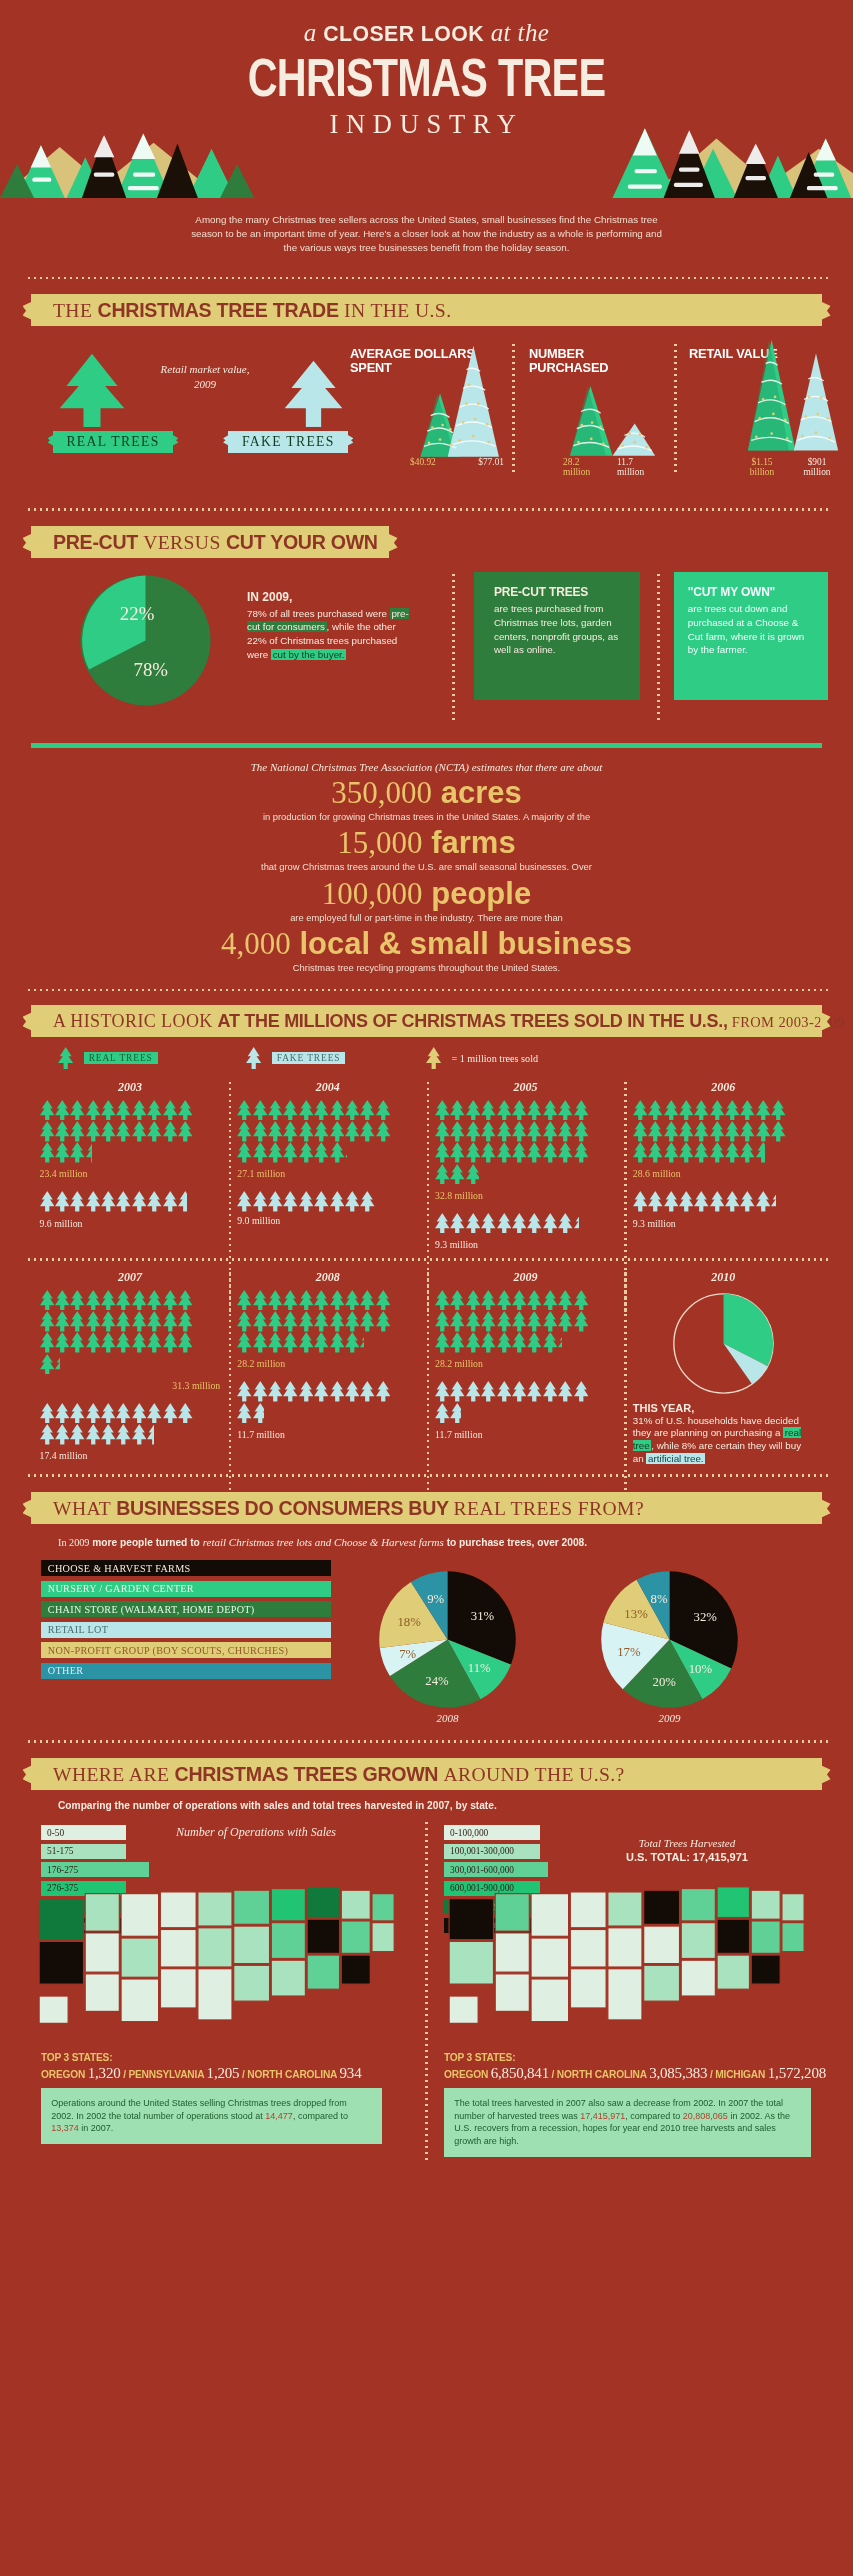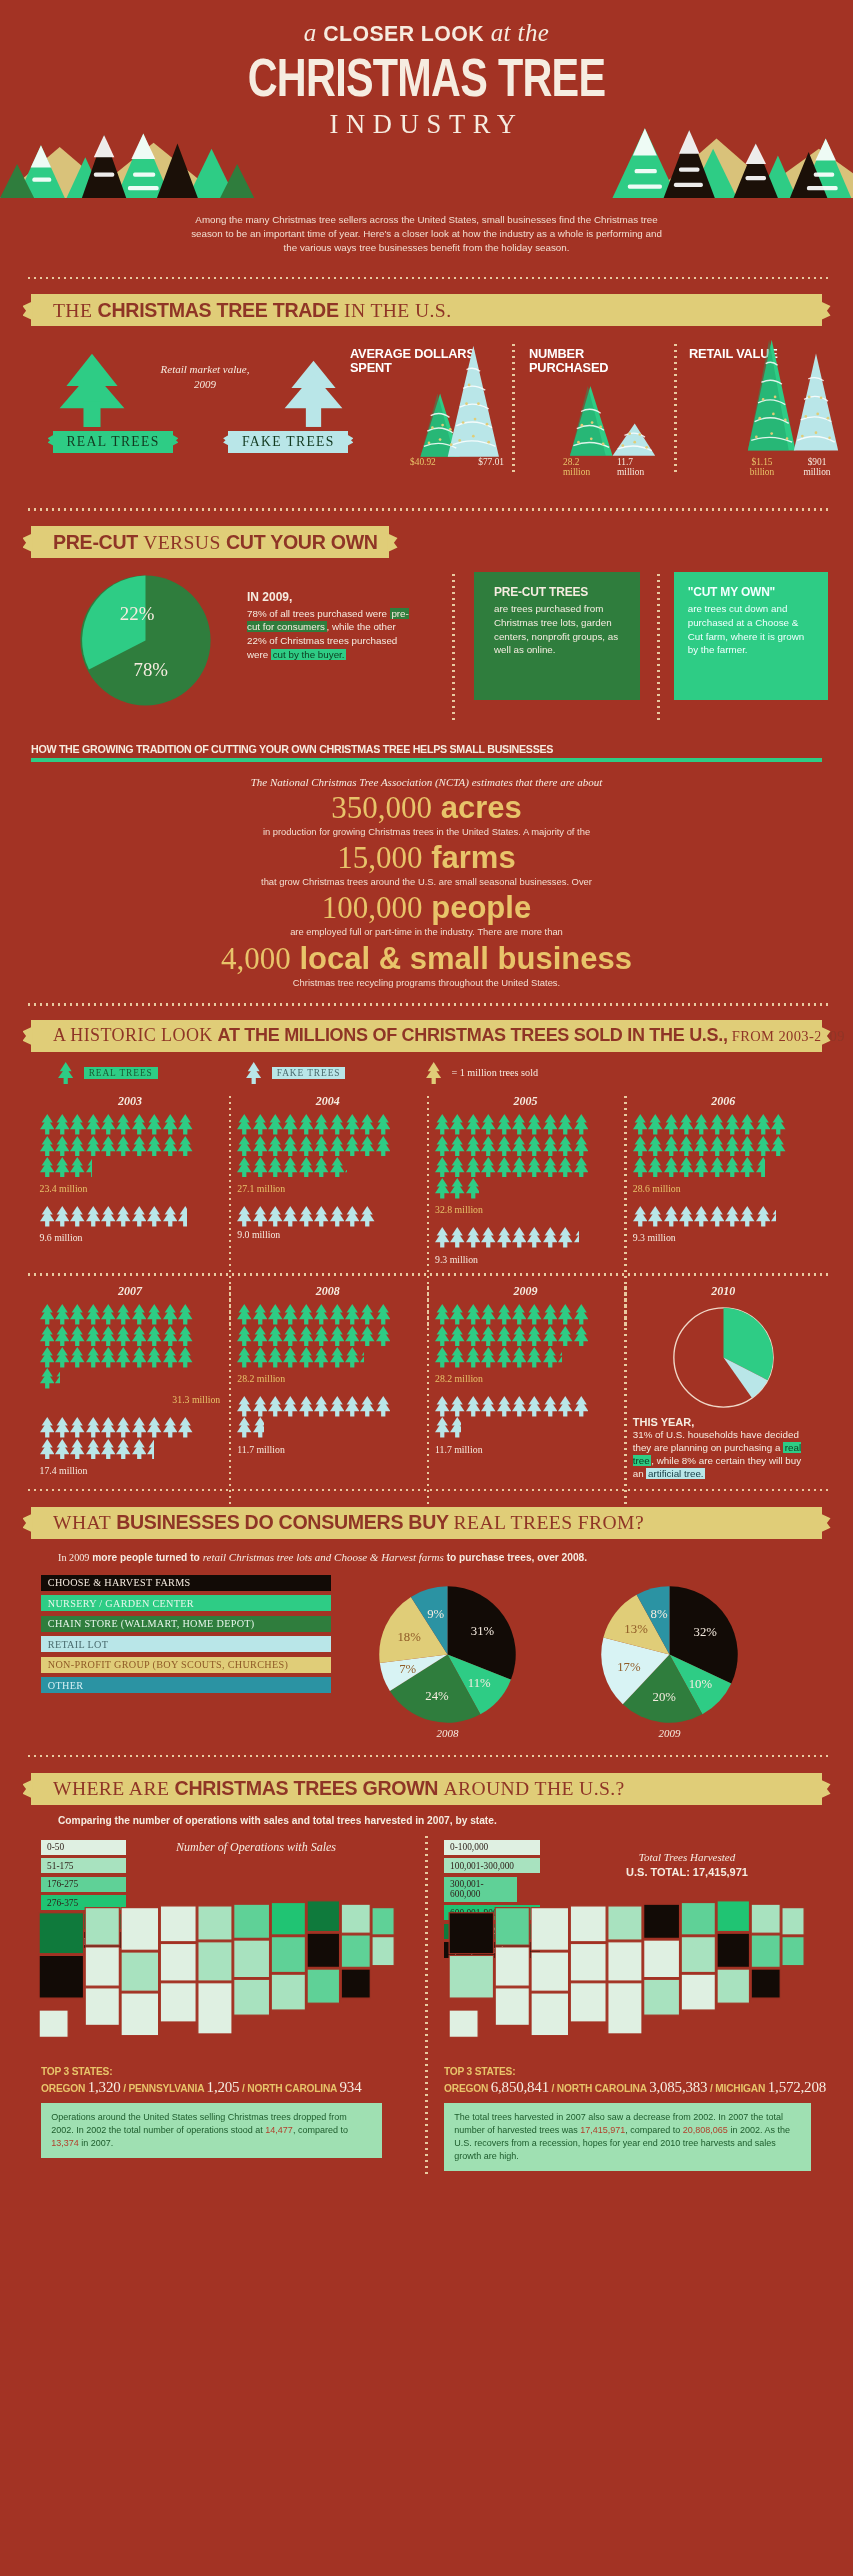--- a/index.html
+++ b/index.html
@@ -383,21 +383,20 @@
 
     <div class="dotted-v" style="position:absolute;left:657px;top:0;height:149px;"></div>
 
     <div class="card" style="position:absolute;left:674px;top:0;width:154px;height:128px;background:#2ecc85;color:#f2ffff;">
       <h4>"CUT MY OWN"</h4>
       <div>are trees cut down and purchased at a Choose &amp; Cut farm, where it is grown by the farmer.</div>
     </div>
   </div>
 
   <div style="margin:5.1px 31px 0;">
-    <div class="rulehead">HOW THE GROWING TRADITION OF CUTTING YOUR OWN CHRISTMAS TREE HELPS SMALL BUSINESSES</div>
     <div class="rule"></div>
   </div>
 
   <div class="center" style="margin-top:13.7px;">
     <div class="serif ital" style="font-size:11px;color:#f6ece0;">The National Christmas Tree Association (NCTA) estimates that there are about</div>
 
     <div class="stat-big" style="margin-top:1.7px;">
       <span class="num">350,000</span>
       <span class="unit">acres</span>
     </div>
@@ -2061,21 +2060,21 @@
     </div>
   </div>
 
   <div style="margin:10.2px 0 0 58px;font-weight:bold;font-size:10.2px;">Comparing the number of operations with sales and total trees harvested in 2007, by state.</div>
 
   <div style="position:relative;height:341px;margin-top:8.5px;">
 
     <div id="legend-left" style="position:absolute;left:41px;top:5.1px;">
         <div class="swatch" style="background:#dff0e2;color:#30231c;width:85px;">0-50</div>
         <div class="swatch" style="background:#a8e2bf;color:#30231c;width:85px;">51-175</div>
-        <div class="swatch" style="background:#5fd197;color:#30231c;width:85px;">176-275</div>
+        <div class="swatch" style="background:#5fd197;color:#30231c;width:108px;">176-275</div>
         <div class="swatch" style="background:#20c473;color:#30231c;width:85px;">276-375</div>
         <div class="swatch" style="background:#0f7a3c;color:#f0e8d8;width:85px;">376-675</div>
         <div class="swatch" style="background:#120b06;color:#f0e8d8;width:85px;">676 and up</div>
       </div>
     <div class="serif ital center" style="position:absolute;left:128px;top:5.1px;width:256px;font-size:12px;">Number of Operations with Sales</div>
     <svg style="position:absolute;left:34px;top:48px;" width="367" height="175" viewBox="0 0 430 205">
       <g stroke="#a33324" stroke-width="1.4">
         <rect x="6" y="36" width="52" height="48" fill="#0f7a3c"></rect>
         <rect x="6" y="86" width="52" height="50" fill="#120b06"></rect>
         <rect x="60" y="30" width="40" height="44" fill="#a8e2bf"></rect>
@@ -2106,21 +2105,21 @@
         <rect x="396" y="64" width="26" height="34" fill="#a8e2bf"></rect>
         <rect x="6" y="150" width="34" height="32" fill="#dff0e2"></rect>
       </g>
     </svg>
 
     <div class="dotted-v" style="position:absolute;left:425px;top:0;height:341px;"></div>
 
     <div id="legend-right" style="position:absolute;left:444px;top:5.1px;">
         <div class="swatch" style="background:#dff0e2;color:#30231c;width:96px;">0-100,000</div>
         <div class="swatch" style="background:#a8e2bf;color:#30231c;width:96px;">100,001-300,000</div>
-        <div class="swatch" style="background:#5fd197;color:#30231c;width:73px;">300,001-600,000</div>
+        <div class="swatch" style="background:#5fd197;color:#30231c;width:104px;">300,001-600,000</div>
         <div class="swatch" style="background:#20c473;color:#30231c;width:96px;">600,001-900,000</div>
         <div class="swatch" style="background:#0f7a3c;color:#f0e8d8;width:96px;">900,001-1,200,000</div>
         <div class="swatch" style="background:#120b06;color:#f0e8d8;width:96px;">1,200,001 and up</div>
       </div>
     <div class="serif ital center" style="position:absolute;left:546px;top:16px;width:282px;font-size:11px;line-height:14.5px;">
       <span>Total Trees Harvested</span><br>
       <span style="font-family:'Liberation Sans',sans-serif;font-weight:bold;font-style:normal;font-size:11px;">U.S. TOTAL: 17,415,971</span>
     </div>
     <svg style="position:absolute;left:444px;top:48px;" width="384" height="175" viewBox="0 0 450 205">
       <g stroke="#a33324" stroke-width="1.4">

